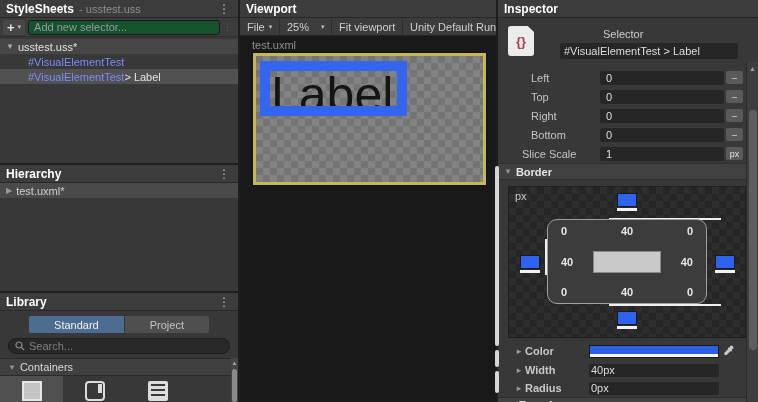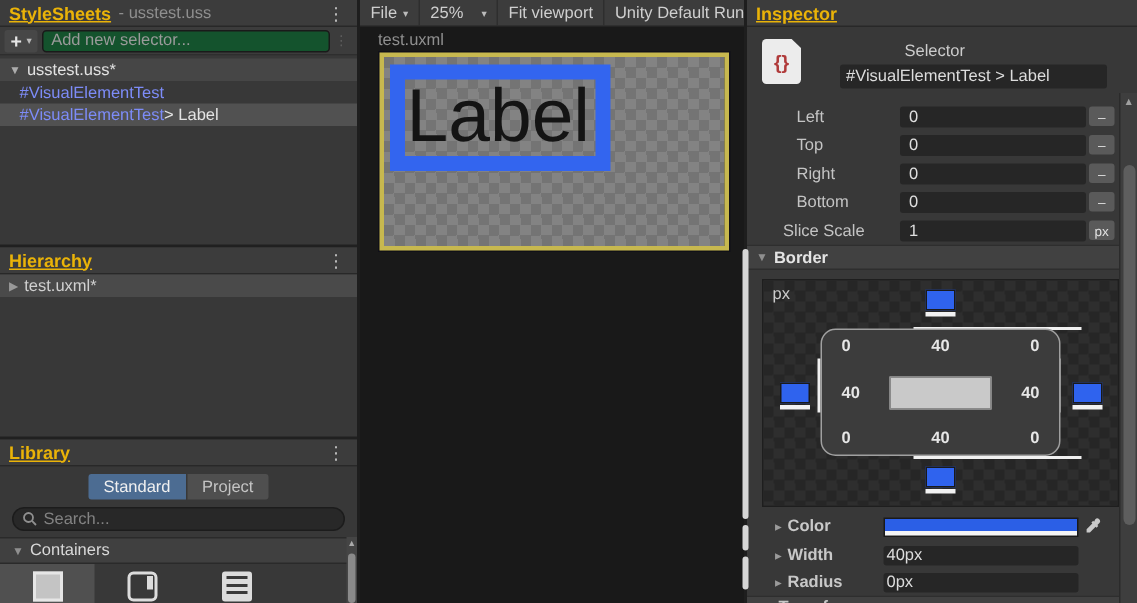--- a/index.html
+++ b/index.html
@@ -2,21 +2,21 @@
 <html><head>
 <meta charset="utf-8">
 <style>
   * { margin:0; padding:0; box-sizing:border-box; }
   html,body { width:758px; height:402px; }
   body { font-family:"Liberation Sans", sans-serif; font-size:11px; color:#D2D2D2; background:#383838; overflow:hidden; }
   .app { position:relative; width:758px; height:402px; display:flex; background:#383838; }
 
   
   .panel-header { height:18px; background:#3C3C3C; border-bottom:1px solid #282828; display:flex; align-items:center; padding:0 6px; flex:none; }
-  .panel-title { font-weight:bold; font-size:12px; color:#eab308; white-space:nowrap;text-decoration:underline; }
+  .panel-title { font-weight:bold; font-size:12px; color:#ffffff; white-space:nowrap; }
   .panel-subtitle { color:#8F8F8F; margin-left:5px; font-size:11px; white-space:nowrap; }
   .spacer { flex:1; }
   .kebab { color:#C0C0C0; font-size:12px; line-height:10px; padding:0 2px; cursor:pointer; }
   .caret { font-size:9px; color:#ACACAC; margin-right:4px; }
   .hdiv { height:2px; background:#202020; flex:none; }
   .vdiv { width:2px; background:#1E1E1E; flex:none; }
   .checker-light { background:conic-gradient(#838383 25%, #747474 0 50%, #838383 0 75%, #747474 0); background-size:14px 14px; }
   .checker-dark  { background:conic-gradient(#2E2E2E 25%, #262626 0 50%, #2E2E2E 0 75%, #262626 0); background-size:14px 14px; }
 
   
@@ -25,32 +25,32 @@
   .ss-toolbar { height:19px; background:#3C3C3C; display:flex; align-items:center; padding:0 3px; border-bottom:1px solid #2E2E2E; }
   .plus-btn { height:15px; background:#474747; border-radius:2px; display:flex; align-items:center; padding:0 4px; margin-right:3px; cursor:pointer; }
   .plus-btn .plus { color:#E6E6E6; font-size:13px; line-height:13px; font-weight:bold; }
   .plus-btn .dd { font-size:7px; color:#BBBBBB; margin-left:3px; }
   .add-selector { flex:1; height:15px; background:#14532d; border:1px solid #1A1A1A; border-radius:3px; color:#B4B4B4; font-size:11px; padding:0 5px; outline:none; font-family:inherit; }
   .add-selector::placeholder { color:#9A9A9A; }
   .faint-kebab { color:#5F5F5F; font-size:9px; padding:0 3px; }
   .tree { margin-top:2px; }
   .tree-row { height:15px; display:flex; align-items:center; padding-left:6px; cursor:pointer; white-space:nowrap; }
   .tree-row.root-row { background:#464646; color:#E2E2E2; }
-  .tree-row.indent { padding-left:13px; }
+  .tree-row.indent { padding-left:28px; }
   .tree-row.selected { background:#515151; }
   .sel-name { } 
   .sel-suffix { color:#E4E4E4; }
 
   .sec-hi { height:126px; display:flex; flex-direction:column; }
   .hi-row { height:15px; background:#4A4A4A; display:flex; align-items:center; padding-left:6px; color:#D0D0D0; cursor:pointer; }
   .hi-row .caret { color:#999999; }
 
   .sec-lib { flex:1; display:flex; flex-direction:column; position:relative; overflow:hidden; }
   .lib-tabs { margin-top:5px; height:17px; display:flex; justify-content:center; align-items:center; }
-  .tab-btn { height:17px; display:flex; align-items:center; padding:0 10px; font-size:11px; background:#4F4F4F; color:#C4C4C4; cursor:pointer; }
+  .tab-btn { height:17px; display:flex; align-items:center; padding:0 25px; font-size:11px; background:#4F4F4F; color:#C4C4C4; cursor:pointer; }
   .tab-btn.first { border-radius:2px 0 0 2px; margin-right:1px; }
   .tab-btn.last { border-radius:0 2px 2px 0; }
   .tab-btn.active { color:#F0F0F0; } 
   .lib-search { margin:5px 8px 0 8px; height:16px; background:#282828; border:1px solid #1C1C1C; border-radius:9px; display:flex; align-items:center; padding:0 6px; }
   .lib-search input { flex:1; background:transparent; border:none; outline:none; color:#828282; font-size:11px; margin-left:4px; font-family:inherit; }
   .lib-search input::placeholder { color:#828282; }
   .containers-row { margin-top:4px; height:18px; background:#404040; border-top:1px solid #2A2A2A; border-bottom:1px solid #2A2A2A; display:flex; align-items:center; padding-left:8px; color:#D8D8D8; cursor:pointer; }
   .tiles { flex:1; display:flex; }
   .tile { width:63px; display:flex; justify-content:center; padding-top:5px; cursor:pointer; }
   .tile.hover { background:#505050; }
@@ -67,21 +67,21 @@
   .viewport { width:256px; display:flex; flex-direction:column; flex:none; }
   .vp-toolbar { height:18px; background:#3C3C3C; border-bottom:1px solid #232323; display:flex; align-items:stretch; overflow:hidden; }
   .vp-btn { display:flex; align-items:center; padding:0 7px; color:#CFCFCF; cursor:pointer; white-space:nowrap; }
   .vp-btn .dd { font-size:7px; color:#BBBBBB; margin-left:4px; }
   .vp-sep { width:1px; background:#2E2E2E; }
   .zoom-btn .dd { margin-left:12px; }
   .theme-btn { overflow:hidden; flex-shrink:1; }
   .vp-body { flex:1; background:#191919; position:relative; overflow:hidden; }
   .canvas-title { position:absolute; left:12px; top:3px; color:#8F8F8F; cursor:pointer; }
   .canvas { position:absolute; left:13px; top:17px; width:233px; height:132px; border:3px solid #C7B84F; box-shadow:0 0 0 1px #101018; }
-  .labelbox { position:absolute; left:4px; top:5px; width:147px; height:71px; border:10px solid #3365EF; cursor:pointer; overflow:hidden; }
+  .labelbox { position:absolute; left:4px; top:5px; width:147px; height:55px; border:10px solid #3365EF; cursor:pointer; overflow:hidden; }
   .label-text { font-size:50px; line-height:52px; margin-top:-2px; color:#141414; padding-left:1px; letter-spacing:0; }
 
   
   .inspector { width:260px; display:flex; flex-direction:column; flex:none; }
   .insp-body { flex:1; position:relative; background:#383838; overflow:hidden; }
   .sel-icon { position:absolute; left:10px; top:8px; width:26px; height:30px; background:#ECECEC; border-radius:3px; clip-path:polygon(0 0, 76% 0, 100% 20%, 100% 100%, 0 100%); display:flex; align-items:center; justify-content:center; color:#B03A3A; font-weight:bold; font-size:13px; }
   .sel-label { position:absolute; left:62px; top:10px; color:#CCCCCC;margin-left:43px; }
   .sel-field { position:absolute; left:62px; top:25px; width:178px; height:16px; background:#262626; border-radius:2px; display:flex; align-items:center; padding-left:4px; color:#DDDDDD; cursor:text; }
   .sp-rows { position:absolute; left:0; top:50px; width:248px; }
   .sp-row { height:19px; display:flex; align-items:center; padding-left:33px; }
@@ -216,20 +216,23 @@
       <div class="lib-scrollbar">
         <span class="arrow">▲</span>
         <div class="thumb"></div>
       </div>
     </div>
   </div>
 
   <div class="vdiv"></div>
 
   <div class="viewport">
+    <div class="panel-header">
+      <span class="panel-title">Viewport</span>
+    </div>
     <div class="vp-toolbar">
       <span class="vp-btn">
         <span>File</span>
         <span class="dd">▾</span>
       </span>
       <span class="vp-sep"></span>
       <span class="vp-btn zoom-btn">
         <span>25%</span>
         <span class="dd">▾</span>
       </span>

